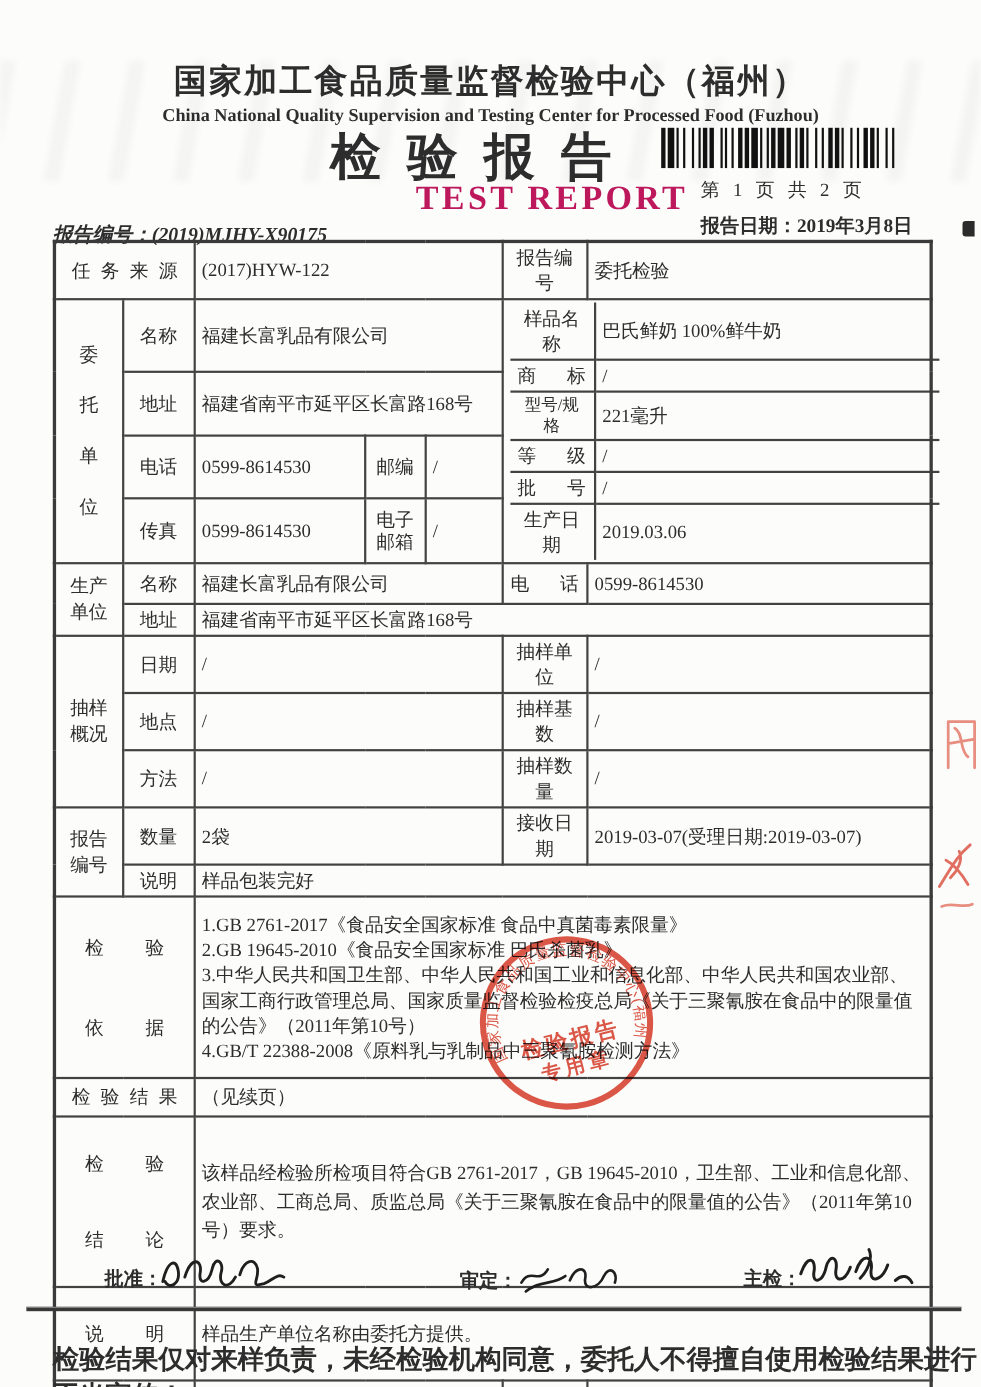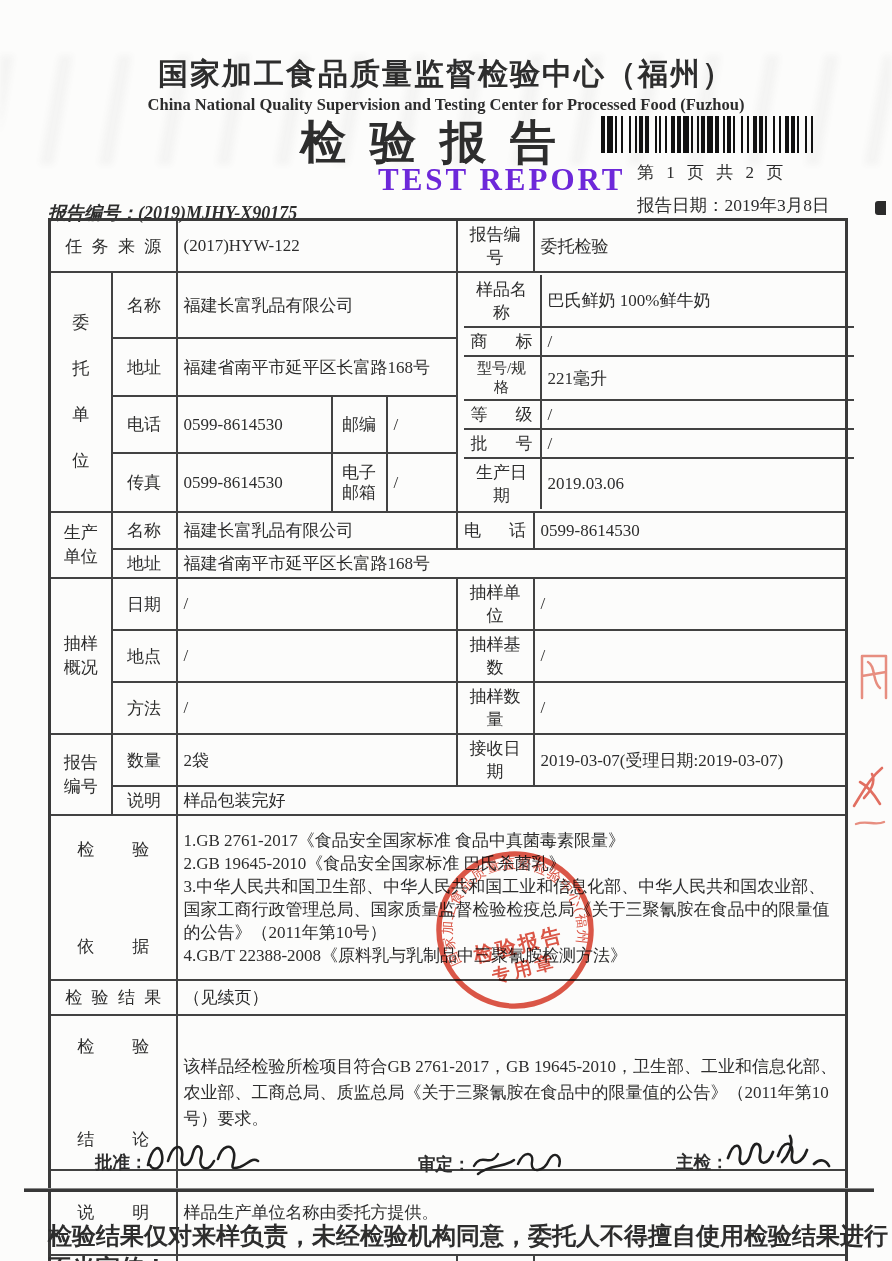--- a/index.html
+++ b/index.html
@@ -10,39 +10,39 @@
            background:repeating-linear-gradient(100deg,#555 0 14px,transparent 14px 58px);
            filter:blur(3px); }
   
   .org-cn { position:absolute; top:54px; left:0; width:892px; text-align:center;
             font-size:30px; font-weight:bold; letter-spacing:2px; }
   .org-en { position:absolute; top:95px; left:0; width:892px; text-align:center;
             font-size:16.5px; font-weight:bold; }
   .title-cn { position:absolute; top:112px; left:300px; font-size:46px; font-weight:bold;
               letter-spacing:24px; white-space:nowrap; }
   .title-en { position:absolute; top:162px; left:378px; font-size:31px; font-weight:bold;
-              letter-spacing:3px; color:#6d28d9; white-space:nowrap; }
+              letter-spacing:3px; color:#be185d; white-space:nowrap; }
   .barcode { position:absolute; top:116px; left:601px; width:257px; height:37px;
              display:flex; overflow:hidden; }
   .barcode span { height:100%; }
   .barcode .b { background:#111; }
   .page-info { position:absolute; top:161px; left:637px; font-size:17px; letter-spacing:4px; }
   .report-no { position:absolute; top:201px; left:48px; font-size:18px; font-weight:bold;font-style:italic; }
-  .report-date { position:absolute; top:193px; left:637px; font-size:17.5px; font-weight:normal; }
+  .report-date { position:absolute; top:193px; left:637px; font-size:17.5px; font-weight:bold; }
   .artifact { position:absolute; top:201px; left:875px; width:11px; height:14px;
               background:#2b2b2b; border-radius:3px 0 0 3px; }
   
   table.main { position:absolute; left:48px; top:218px; width:797px; table-layout:fixed;
                border-collapse:collapse; border:3px solid #3a3a3a; font-size:17px; }
   table.main td { border:2px solid #424242; padding:2px 6px; vertical-align:middle; }
   td.val { text-align:left; padding-left:12px; }
   td.lab { text-align:center; padding:2px 2px; }
   td.nopad { padding:0; vertical-align:top; }
   .j4 { width:96px; margin:0 auto; text-align:justify; text-align-last:justify; }
-  .j2 { width:72px; margin:16px auto; text-align:justify; text-align-last:justify; }
+  .j2 { width:72px; margin:4px auto; text-align:justify; text-align-last:justify; }
   .j2s { width:62px; margin:0 auto; text-align:justify; text-align-last:justify; }
   .vstack { width:24px; margin:0 auto; word-break:break-all; line-height:46px; text-align:center; }
   .wrap2 { width:40px; margin:0 auto; word-break:break-all; line-height:24px; text-align:center; }
   .tight { font-size:15px; }
   .lab2line { display:flex; flex-direction:column; gap:26px; }
   .lab2line.big { gap:42px; }
   table.inner { width:100%; height:100%; border-collapse:collapse; table-layout:fixed; }
   table.inner td { border:0; border-bottom:2px solid #424242; }
   table.inner td:first-child { border-right:2px solid #424242; }
   table.inner tr:last-child td { border-bottom:0; }

